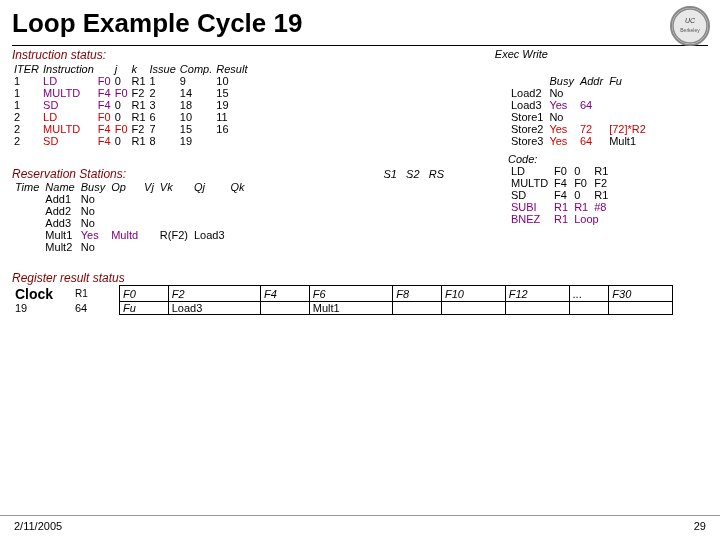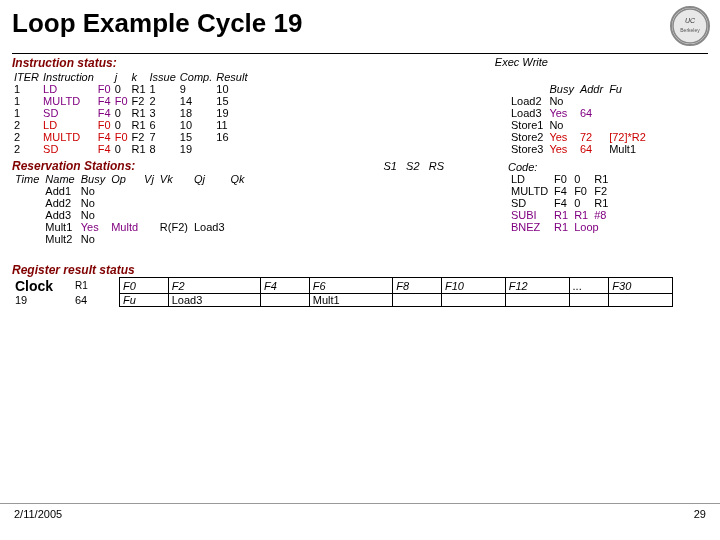--- a/index.html
+++ b/index.html
@@ -15,27 +15,27 @@
     #main-container {
       width: 720px;
       height: 540px;
       padding: 8px 12px;
       position: relative;
     }
     .page-title {
       font-size: 26px;
       font-weight: bold;
       color: #000;
-      margin-bottom: 14px;
+      margin-bottom: 6px;
     }
     .section-label {
       font-style: italic;
       color: #800000;
       font-size: 12px;
-      font-weight: bold;
+      font-weight: normal;
     }
     table {
       border-collapse: collapse;
       font-size: 11px;
     }
     td, th {
       padding: 0px 3px;
       white-space: nowrap;
     }
     .purple { color: #800080; }
@@ -57,21 +57,21 @@
       color: #555;
       background: #f0f0f0;
     }
     .footer {
       position: absolute;
       bottom: 8px;
       left: 0;
       right: 0;
       display: flex;
       justify-content: space-between;
-      padding: 12px 14px;
+      padding: 0 14px;
       font-size: 11px;
       border-top: 1px solid #999;
       padding-top: 4px;
     }
     .footer-center {
       color: #0000cc;
       font-size: 12px;
     }
     .main-content {
       display: flex;
@@ -198,21 +198,21 @@
             <td class="red">F4</td>
             <td>0</td>
             <td>R1</td>
             <td>8</td>
             <td>19</td>
             <td></td>
           </tr>
         </tbody>
       </table>
 
-      <div style="margin-top:4px;">
+      <div style="margin-top:20px;">
         <div style="display:flex; justify-content:space-between; align-items:center;">
           <span class="section-label">Reservation Stations:</span>
           <span class="italic" style="font-size:11px; margin-right:40px;">S1&nbsp;&nbsp;&nbsp;S2&nbsp;&nbsp;&nbsp;RS</span>
         </div>
         <table>
           <thead>
             <tr class="rs-header">
               <td>Time</td>
               <td>Name</td>
               <td>Busy</td>

